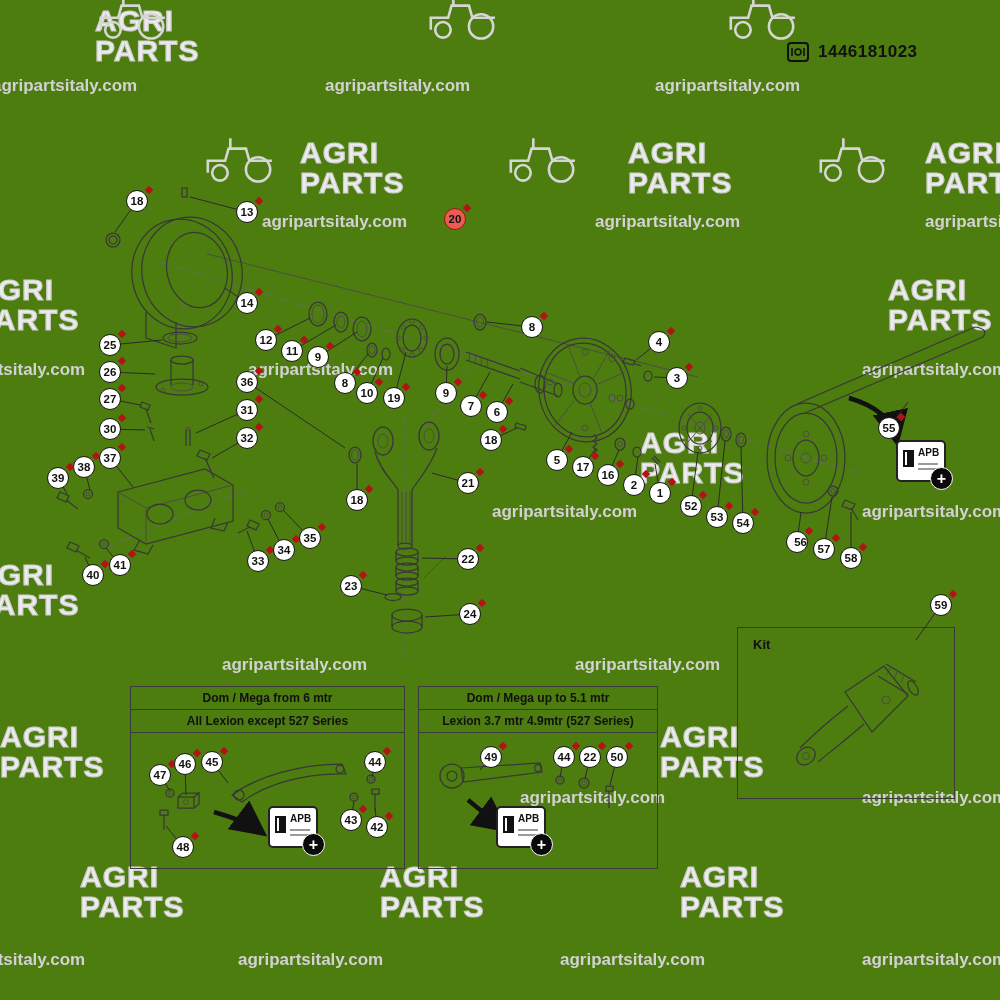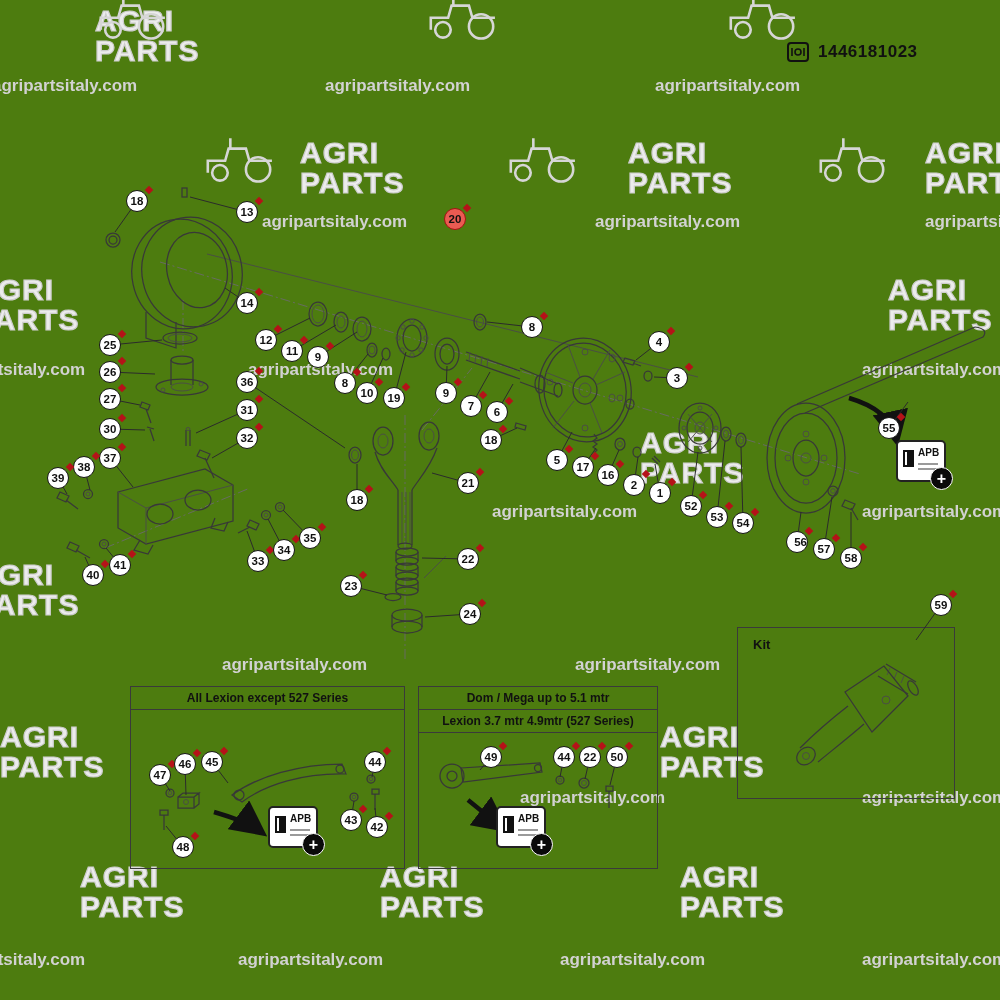--- a/index.html
+++ b/index.html
@@ -406,20 +406,21 @@
   <div class="pnum">
     <svg width="24" height="24" viewBox="0 0 24 24">
       <rect x="2" y="3" width="20" height="18" rx="3" fill="none" stroke="#111" stroke-width="2"></rect>
       <circle cx="12" cy="12" r="3" fill="none" stroke="#111" stroke-width="1.6"></circle>
       <path d="M6 8 V16 M18 8 V16" stroke="#111" stroke-width="1.6"></path>
     </svg>
     <span class="num">1446181023</span>
   </div>
 
   <div class="vbox" style="left:130px;top:686px;width:275px;height:183px;">
+    <div class="h1">Dom / Mega from 6 mtr</div>
     <div class="h2">All Lexion except 527 Series</div>
   </div>
   <div class="vbox" style="left:418px;top:686px;width:240px;height:183px;">
     <div class="h1">Dom / Mega up to 5.1 mtr</div>
     <div class="h2">Lexion 3.7 mtr 4.9mtr (527 Series)</div>
   </div>
 
   <div class="kitbox">
     <span class="kit-label">Kit</span>
   </div>

